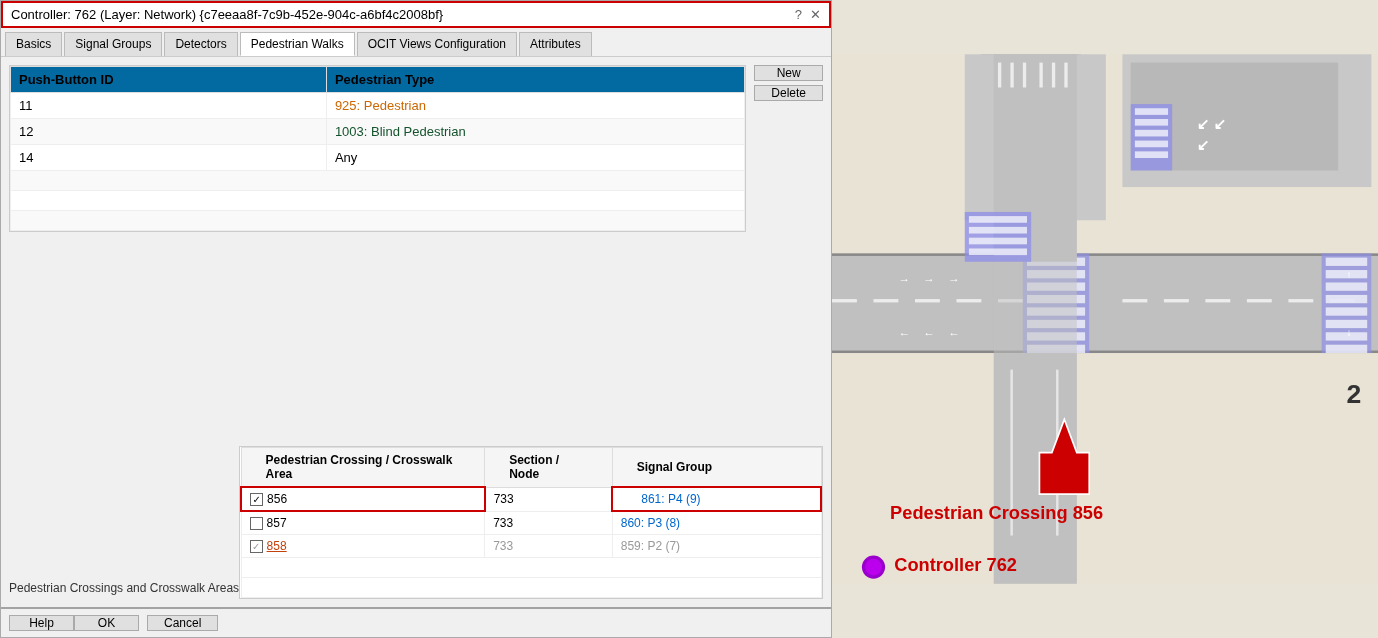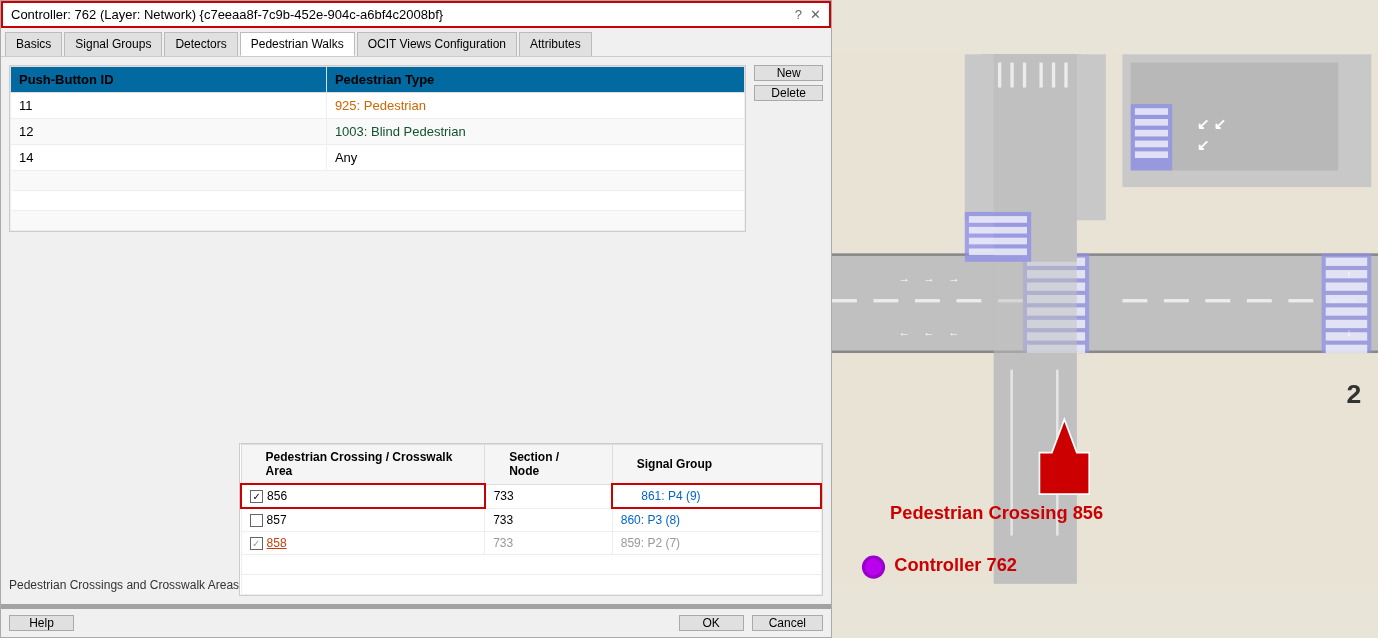--- a/index.html
+++ b/index.html
@@ -204,24 +204,23 @@
       align-items: center;
       justify-content: center;
       font-size: 10px;
     }
 
     .link-signal-blue { color: #0066cc; }
 
     
     .bottom-bar {
       display: flex;
-      justify-content: space-between;
       align-items: center;
       padding: 6px 8px;
-      border-top: 5px solid #a3a3a3;
+      border-top: 2px solid #a3a3a3;
       background: #f0f0f0;
     }
 
     .bottom-right {
       display: flex;
       gap: 8px;
     }
 
     
     .right-panel {

